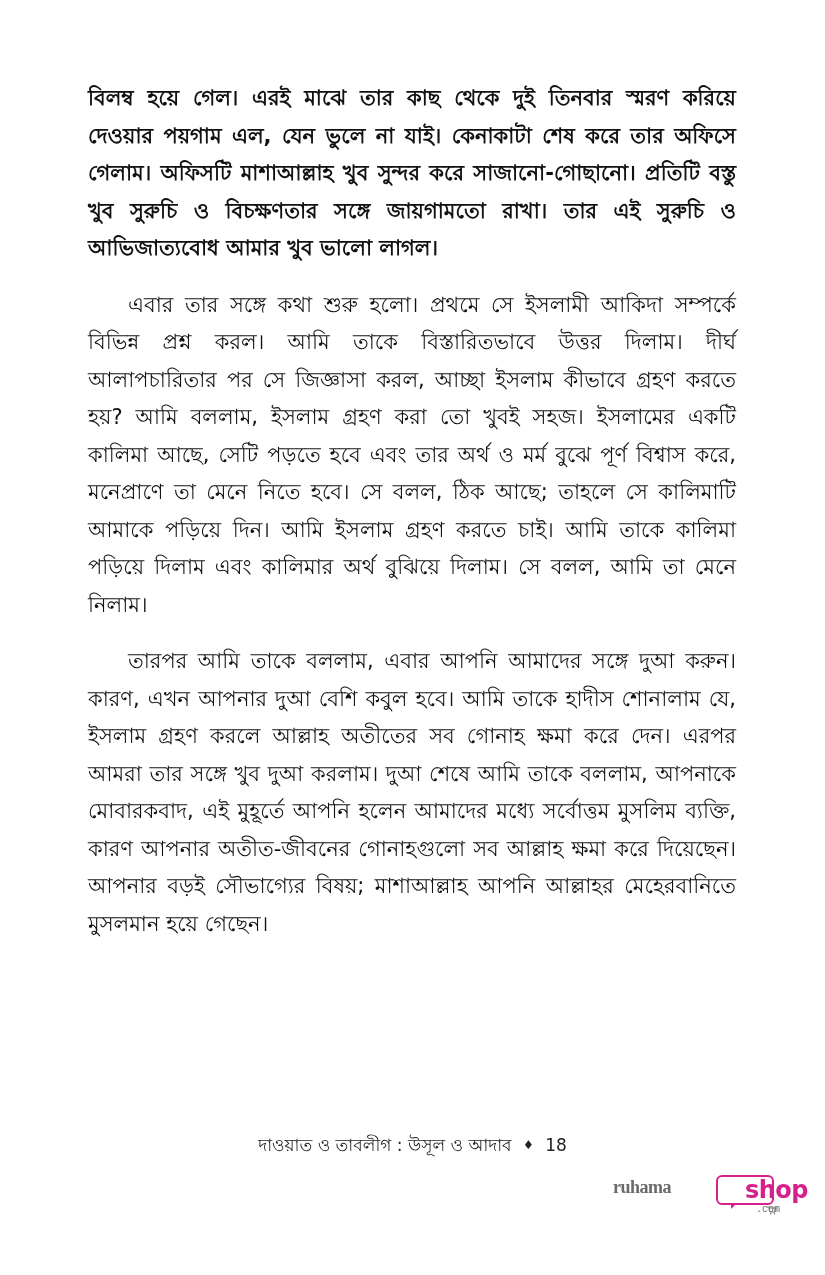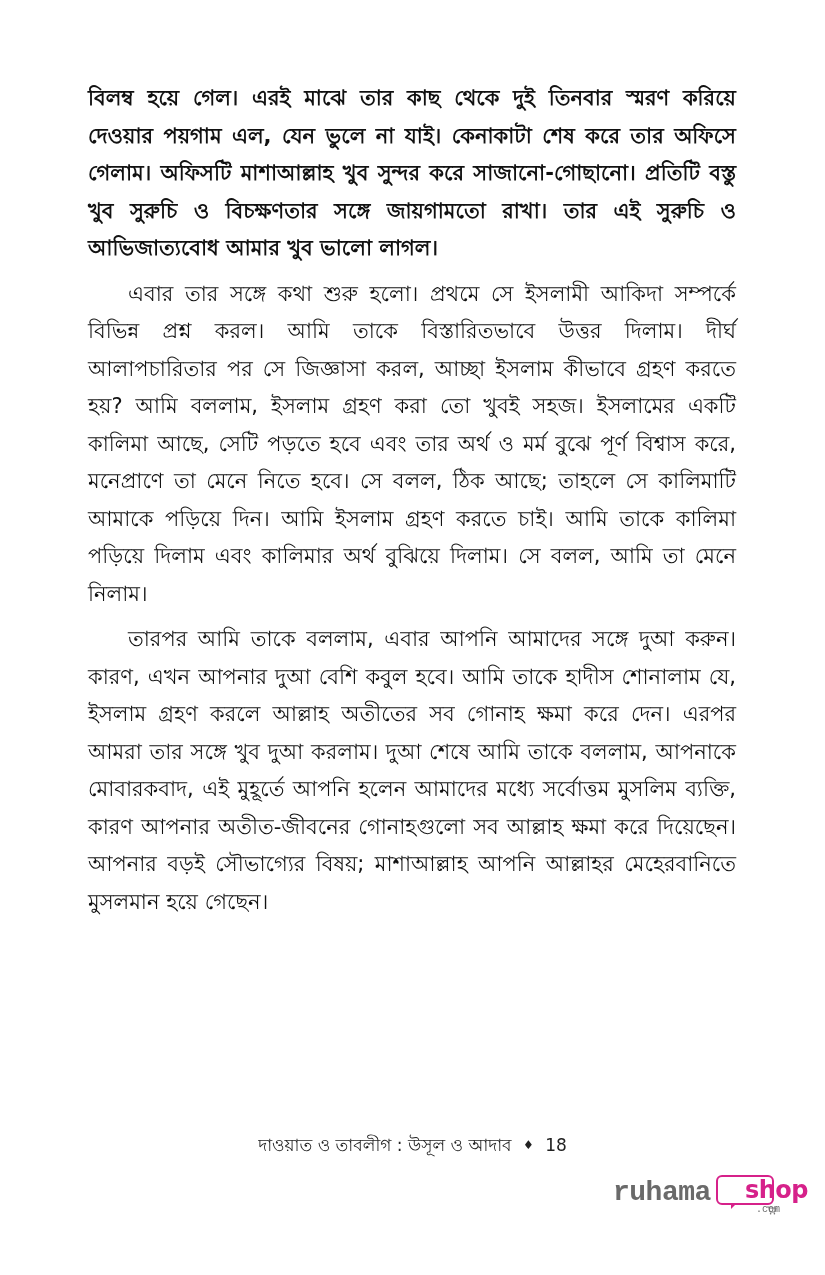--- a/index.html
+++ b/index.html
@@ -29,21 +29,21 @@
       text-align-last: left;
     }
     .para.first {
       text-indent: 0;
       font-weight: bold;
     }
     .para.indent {
       text-indent: 40px;
     }
     .para + .para {
-      margin-top: 8px;
+      margin-top: 19px;
     }
     .footer {
       position: absolute;
       left: 0;
       width: 825px;
       top: 1132px;
       text-align: center;
       font-size: 17px;
       color: #222222;
     }
@@ -57,23 +57,23 @@
       position: absolute;
       left: 613px;
       top: 1175px;
       height: 46px;
       width: 170px;
     }
     .logo .ruhama {
       position: absolute;
       left: 0;
       top: 2px;
-      font-family: Liberation Mono, monospace;
+      font-family: Liberation Serif, serif;
       font-weight: bold;
-      font-size: 28px;
+      font-size: 18px;
       color: #6a6a6a;
       letter-spacing: -0.5px;
     }
     .logo .shop-box {
       position: absolute;
       left: 103px;
       top: 0;
       width: 58px;
       height: 30px;
       border: 2px solid #d6218a;

